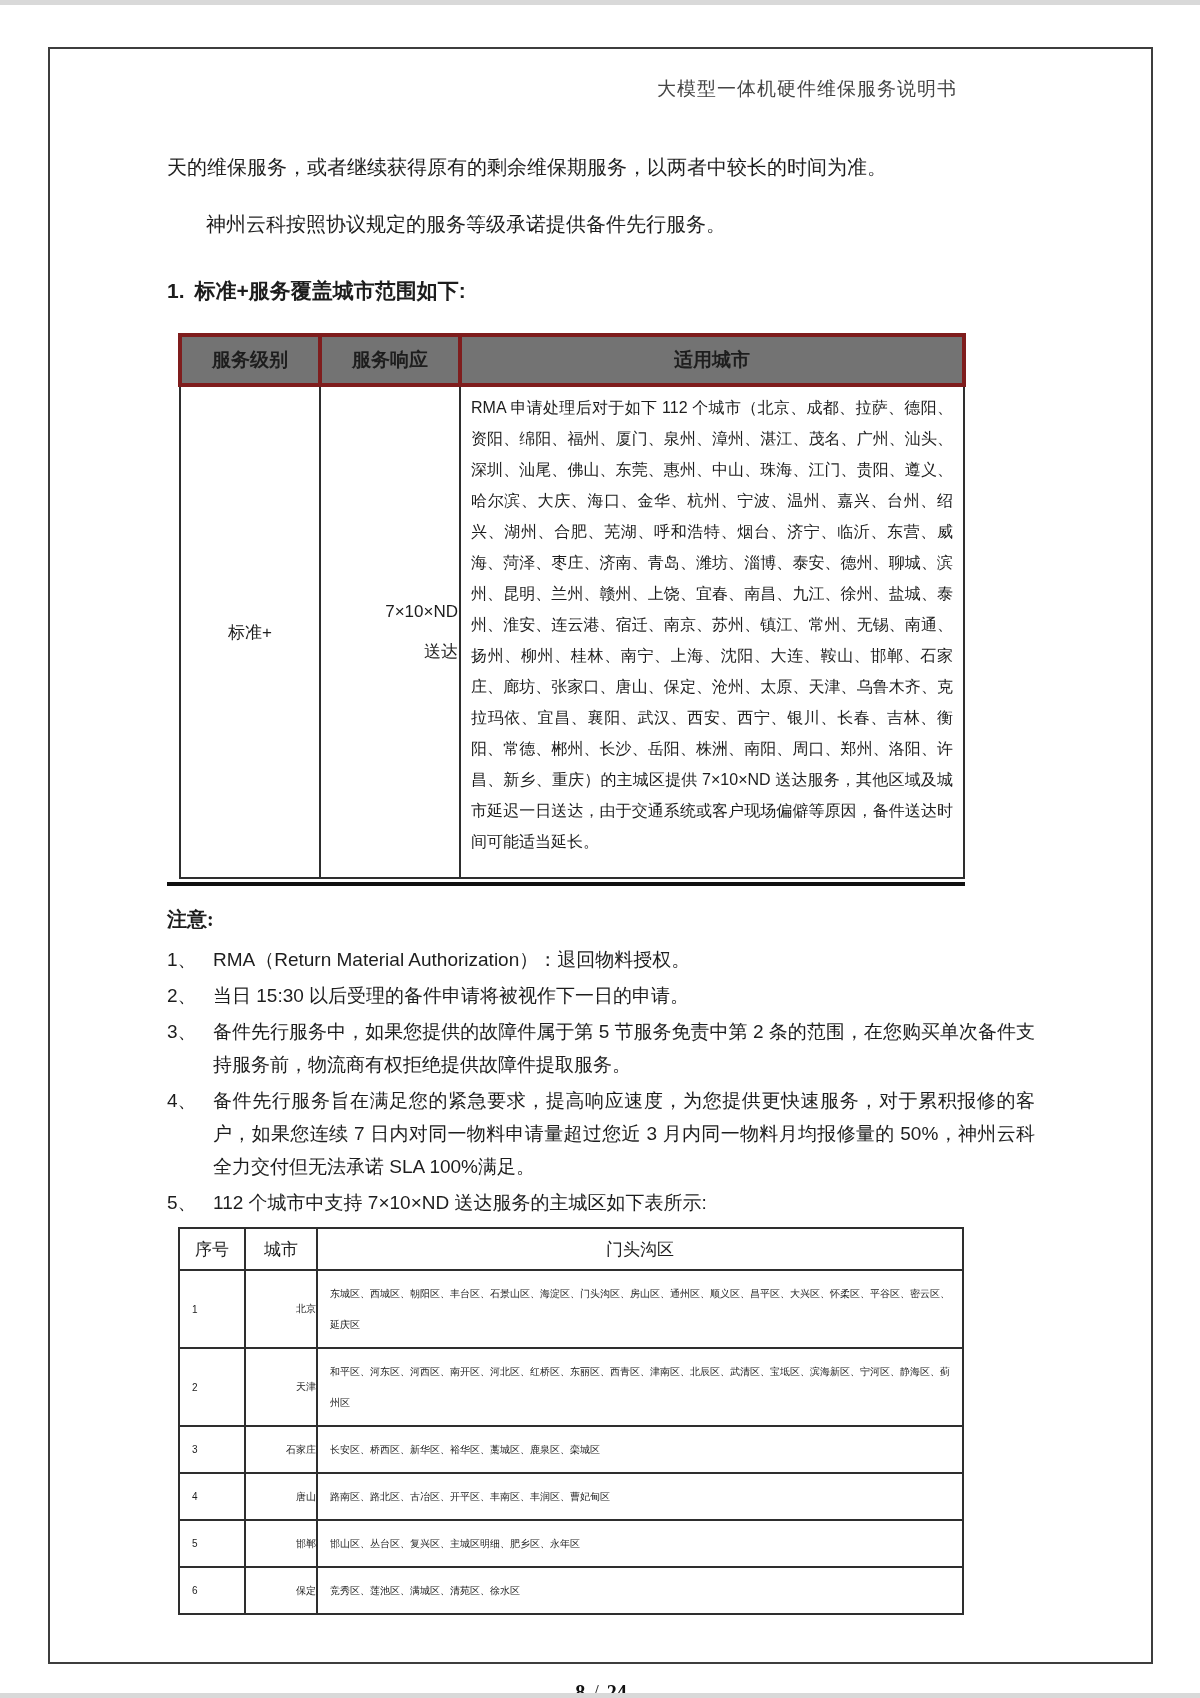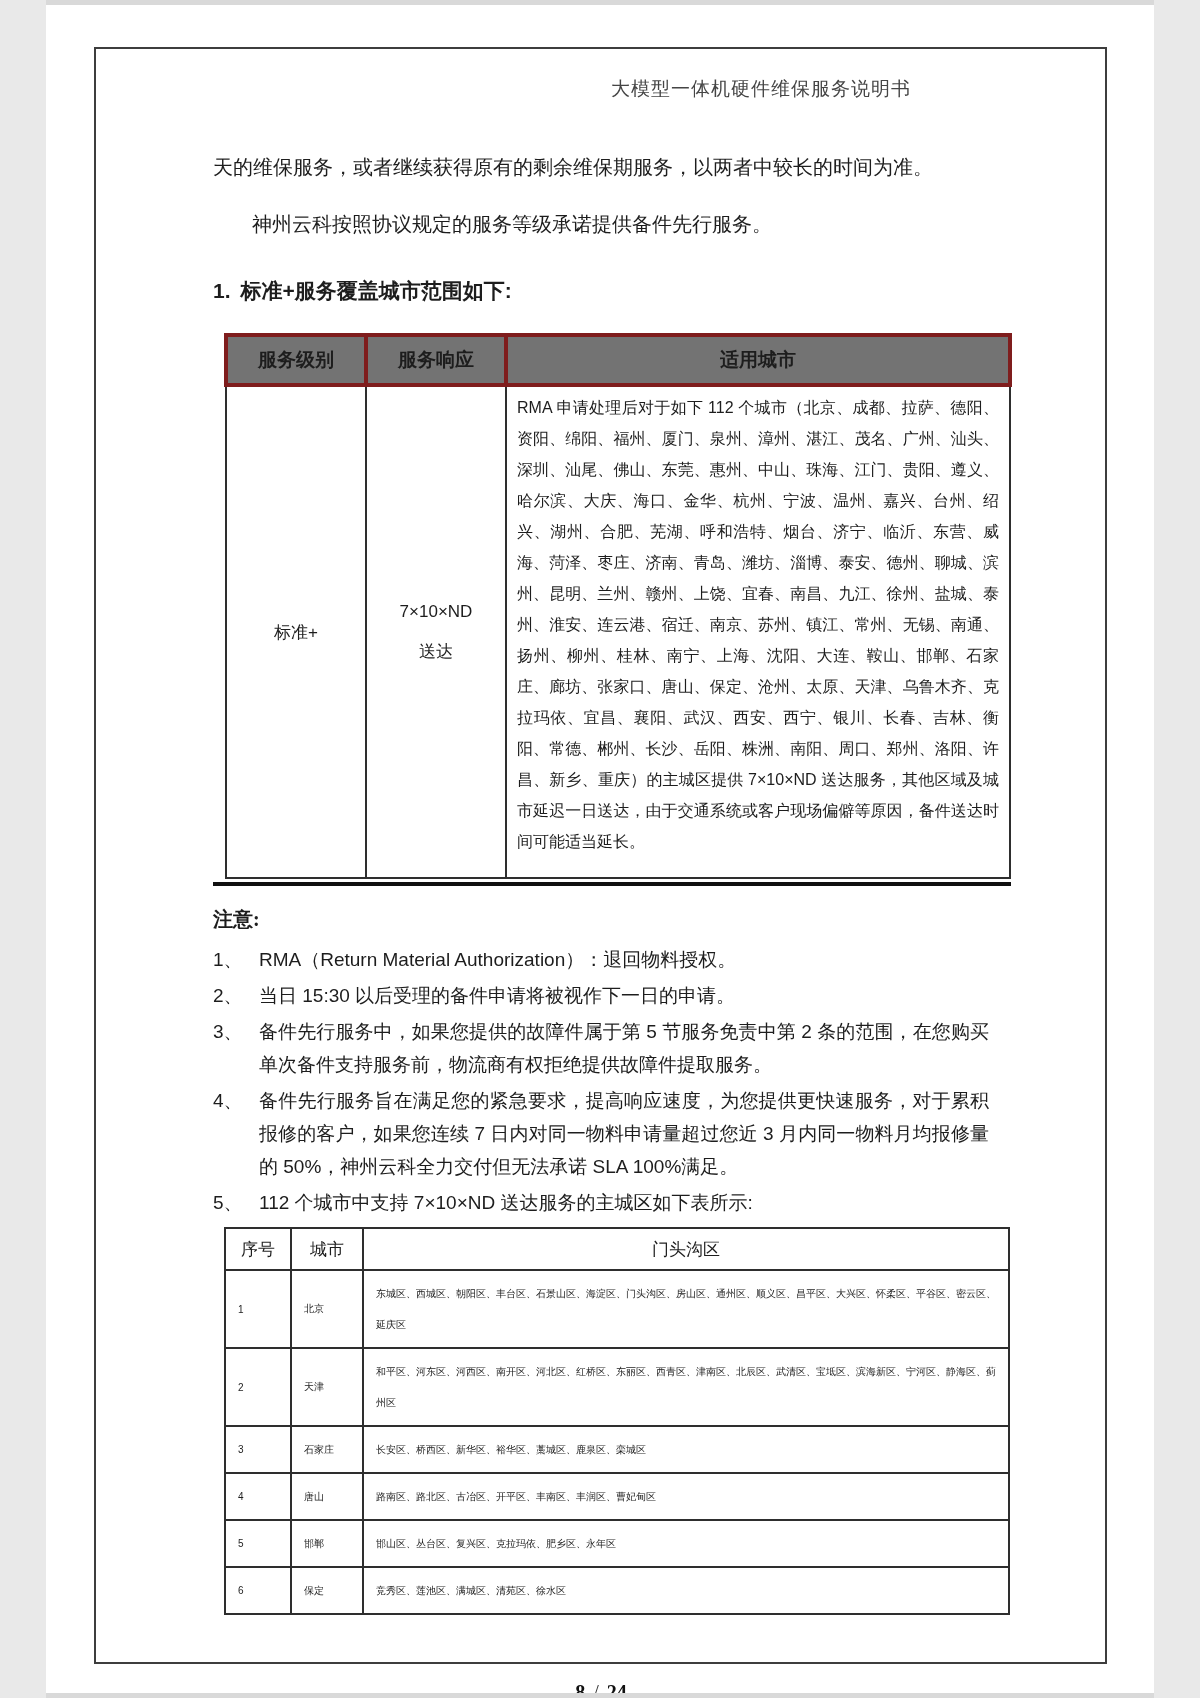--- a/index.html
+++ b/index.html
@@ -1,18 +1,18 @@
 <!DOCTYPE html>
 <html lang="zh"><head>
 <meta charset="utf-8">
 <style>
   html,body{margin:0;padding:0;background:#e9e9e9;}
   .page{
     position:relative;
-    width:1108px;height:1698px;
+    width:1200px;height:1698px;
     margin:0 auto;
     background:#ffffff;
     font-family:"Liberation Sans","DejaVu Sans",sans-serif;
     color:#1d1d1d;
     overflow:hidden;
     box-sizing:border-box;
   }
   .edge-strip{position:absolute;left:0;right:0;height:5px;background:#d9d9d9;}
   .edge-strip.top{top:0;}
   .edge-strip.bottom{bottom:0;}
@@ -42,21 +42,21 @@
   table{border-collapse:collapse;table-layout:fixed;}
   .t1{margin-top:28px;margin-left:11px;width:784px;}
   .t1 th{
     background:#737373;
     border:4px solid #7f1d1d;
     font-size:19px;font-weight:bold;
     height:44px;text-align:center;vertical-align:middle;
   }
   .t1 td{border:2px solid #2e2e2e;vertical-align:middle;}
   .t1 .level-cell{text-align:center;font-size:17px;}
-  .t1 .resp-cell{text-align:center;font-size:17px;line-height:40px;}
+  .t1 .resp-cell{text-align:right;font-size:17px;line-height:40px;}
   .t1 .cities-cell{
     padding:5px 10px 20px 10px;
     font-size:16px;line-height:31px;
     text-align:justify;
     word-break:break-all;
   }
 
   .divider-rule{margin-top:3px;width:798px;height:4px;background:#101010;}
 
   .notes-title{margin-top:20px;font-size:20px;font-weight:bold;font-family:Liberation Serif, serif;}
@@ -66,21 +66,21 @@
   .note-text{flex:1;text-align:justify;word-break:break-all;}
 
   .t2{margin-top:8px;margin-left:11px;width:784px;}
   .t2 th{
     border:2px solid #2e2e2e;
     font-size:17px;font-weight:normal;
     height:38px;text-align:center;vertical-align:middle;
   }
   .t2 td{border:2px solid #2e2e2e;vertical-align:middle;font-size:10px;}
   .t2 .no-cell{padding-left:12px;}
-  .t2 .city-cell{text-align:left;padding:4px 12px;line-height:30px;}
+  .t2 .city-cell{text-align:right;padding:4px 0;line-height:30px;}
   .t2 .district-cell{
     padding:7px 12px;line-height:31px;
     text-align:justify;word-break:break-all;
   }
 
   .page-footer{
     margin-top:66px;
     text-align:center;
     font-family:"Liberation Serif","DejaVu Serif",serif;
     font-size:20px;color:#111;
@@ -188,21 +188,21 @@
           <td class="district-cell">长安区、桥西区、新华区、裕华区、藁城区、鹿泉区、栾城区</td>
         </tr>
         <tr>
           <td class="no-cell">4</td>
           <td class="city-cell">唐山</td>
           <td class="district-cell">路南区、路北区、古冶区、开平区、丰南区、丰润区、曹妃甸区</td>
         </tr>
         <tr>
           <td class="no-cell">5</td>
           <td class="city-cell">邯郸</td>
-          <td class="district-cell">邯山区、丛台区、复兴区、克拉玛依、肥乡区、永年区</td>
+          <td class="district-cell">邯山区、丛台区、复兴区、主城区明细、肥乡区、永年区</td>
         </tr>
         <tr>
           <td class="no-cell">6</td>
           <td class="city-cell">保定</td>
           <td class="district-cell">竞秀区、莲池区、满城区、清苑区、徐水区</td>
         </tr>
       </tbody>
     </table>
 
     <div class="page-footer">

